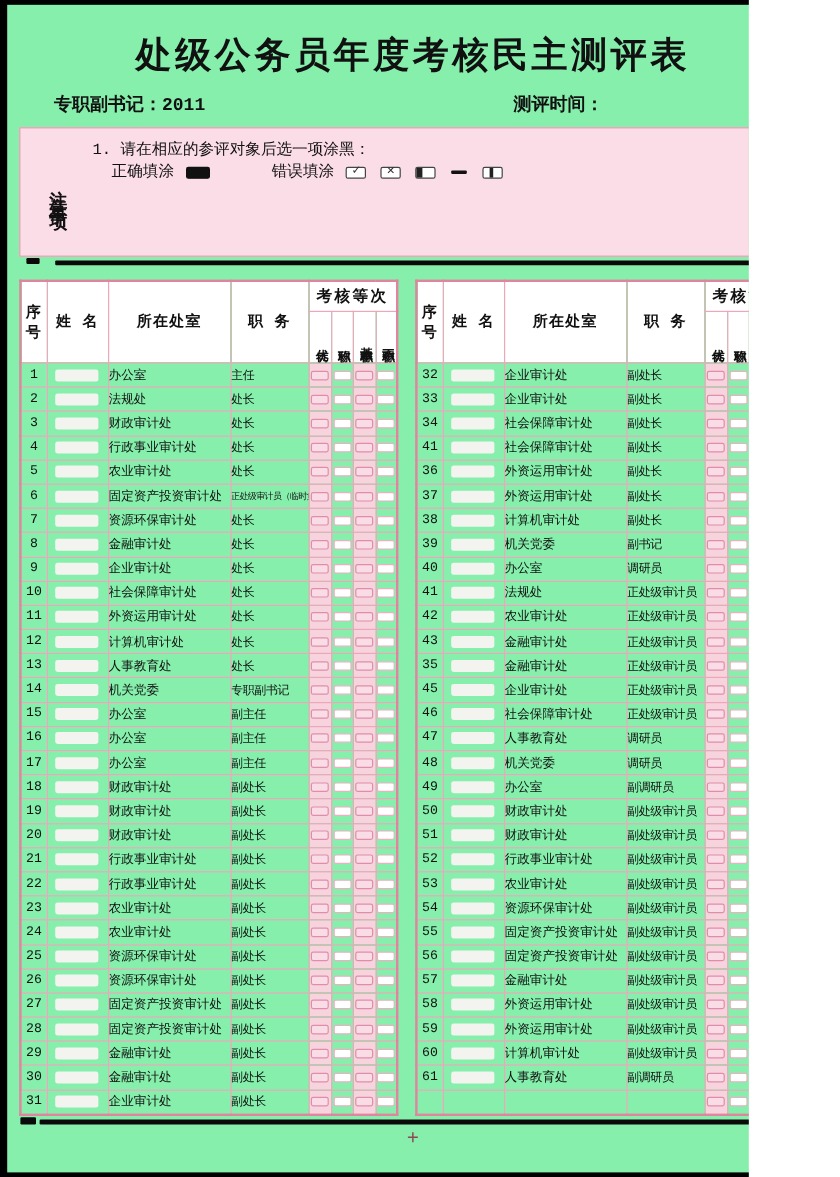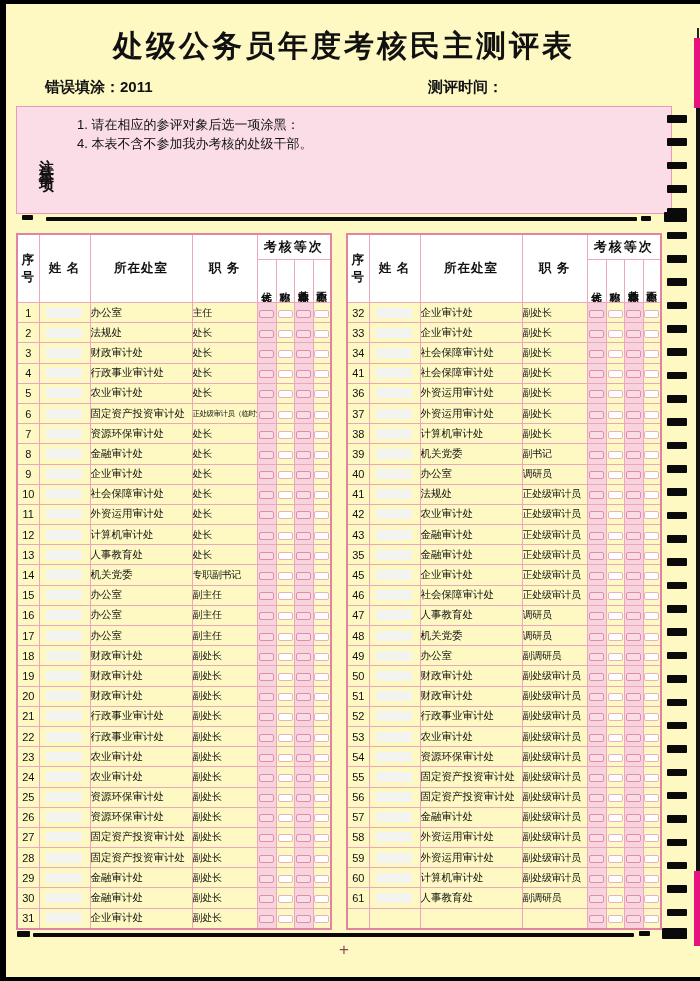--- a/index.html
+++ b/index.html
@@ -1,17 +1,17 @@
 <!DOCTYPE html>
 <html><head>
 <meta charset="utf-8">
 <style>
   html,body{margin:0;padding:0;background:#fff;}
-  .sheet{position:relative;width:700px;height:981px;background:#fef9c3;overflow:hidden;
-         font-family:Liberation Sans, sans-serif;color:#111;}
+  .sheet{position:relative;width:624px;height:981px;background:#86efac;overflow:hidden;
+         font-family:Liberation Mono, monospace;color:#111;}
   
   .edge-top{position:absolute;left:0;top:0;width:700px;height:4px;background:#000;}
   .edge-left{position:absolute;left:0;top:0;width:6px;height:981px;background:#000;}
   .edge-bottom{position:absolute;left:0;top:977px;width:700px;height:4px;background:#000;}
   .redge-thin{position:absolute;left:697px;top:28px;width:2px;height:12px;background:#222;}
   .redge-black{position:absolute;left:696px;top:108px;width:4px;height:763px;background:#111;}
   .redge-mag-top{position:absolute;left:694px;top:38px;width:6px;height:70px;background:#e6127d;}
   .redge-mag-bot{position:absolute;left:694px;top:871px;width:6px;height:75px;background:#e6127d;}
 
   .title{position:absolute;left:16px;top:26px;width:656px;margin:0;text-align:center;
@@ -83,33 +83,43 @@
   <div class="edge-left"></div>
   <div class="edge-bottom"></div>
   <div class="redge-thin"></div>
   <div class="redge-black"></div>
   <div class="redge-mag-top"></div>
   <div class="redge-mag-bot"></div>
 
   <h1 class="title">处级公务员年度考核民主测评表</h1>
 
   <div class="meta meta-year">
-    <span>错误填涂：</span><span>2011</span>
+    <span>专职副书记：</span><span>2011</span>
   </div>
   <div class="meta meta-time">
     <span>测评时间：</span>
   </div>
 
   <div class="notice">
     <div class="notice-label">
       <span class="vtext">注意事项</span>
     </div>
     <div class="notice-body">
       <div class="nline">1. 请在相应的参评对象后选一项涂黑：</div>
-      <div class="nline">4. 本表不含不参加我办考核的处级干部。</div>
+      <div class="nline indent">
+        <span>正确填涂</span>
+        <span class="mark filled"></span>
+        <span class="gap"></span>
+        <span>错误填涂</span>
+        <span class="mark check"></span>
+        <span class="mark cross"></span>
+        <span class="mark half"></span>
+        <span class="dashbar"></span>
+        <span class="mark thin"></span>
+      </div>
     </div>
   </div>
 
   <div class="sq" style="left:22px;top:215px;width:11px;height:5px;"></div>
   <div class="sq" style="left:46px;top:217px;width:591px;height:4px;"></div>
   <div class="sq" style="left:641px;top:216px;width:10px;height:5px;"></div>
   <div class="sq" style="left:664px;top:212px;width:23px;height:10px;"></div>
 
   <div class="tablewrap tw-left" id="left-table">
       <table class="eval">

